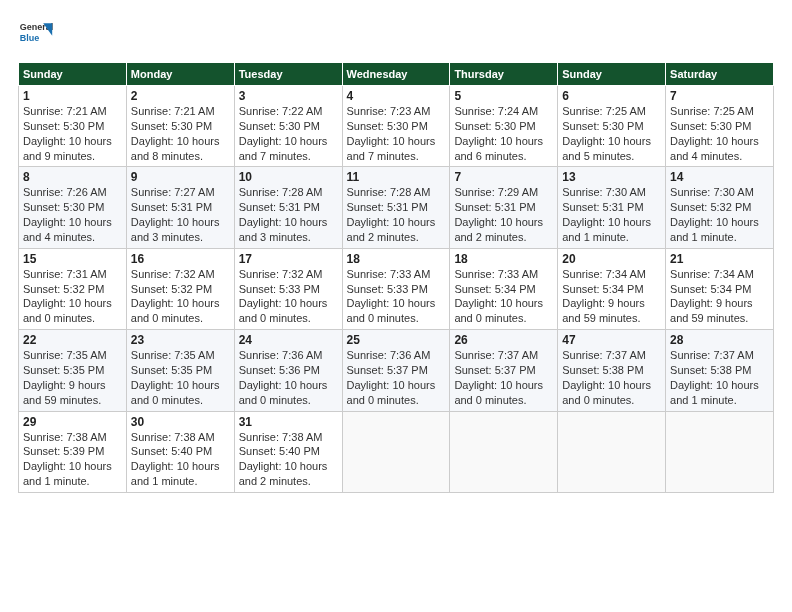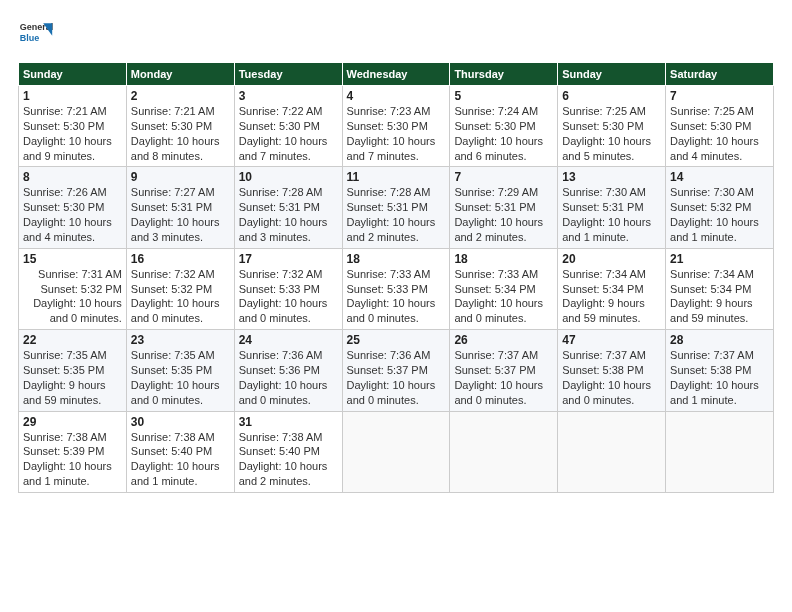--- a/index.html
+++ b/index.html
@@ -214,21 +214,21 @@
             <span class="day-number">14</span>
             <div class="day-info" style="white-space: pre-line;">Sunrise: 7:30 AM
 Sunset: 5:32 PM
 Daylight: 10 hours
 and 1 minute.</div>
           </td>
         </tr>
         <tr>
           <td>
             <span class="day-number">15</span>
-            <div class="day-info" style="white-space: pre-line; text-align: right;">Sunrise: 7:31 AM
+            <div class="day-info" style="white-space: pre-line;">Sunrise: 7:31 AM
 Sunset: 5:32 PM
 Daylight: 10 hours
 and 0 minutes.</div>
           </td>
           <td>
             <span class="day-number">16</span>
             <div class="day-info" style="white-space: pre-line;">Sunrise: 7:32 AM
 Sunset: 5:32 PM
 Daylight: 10 hours
 and 0 minutes.</div>

